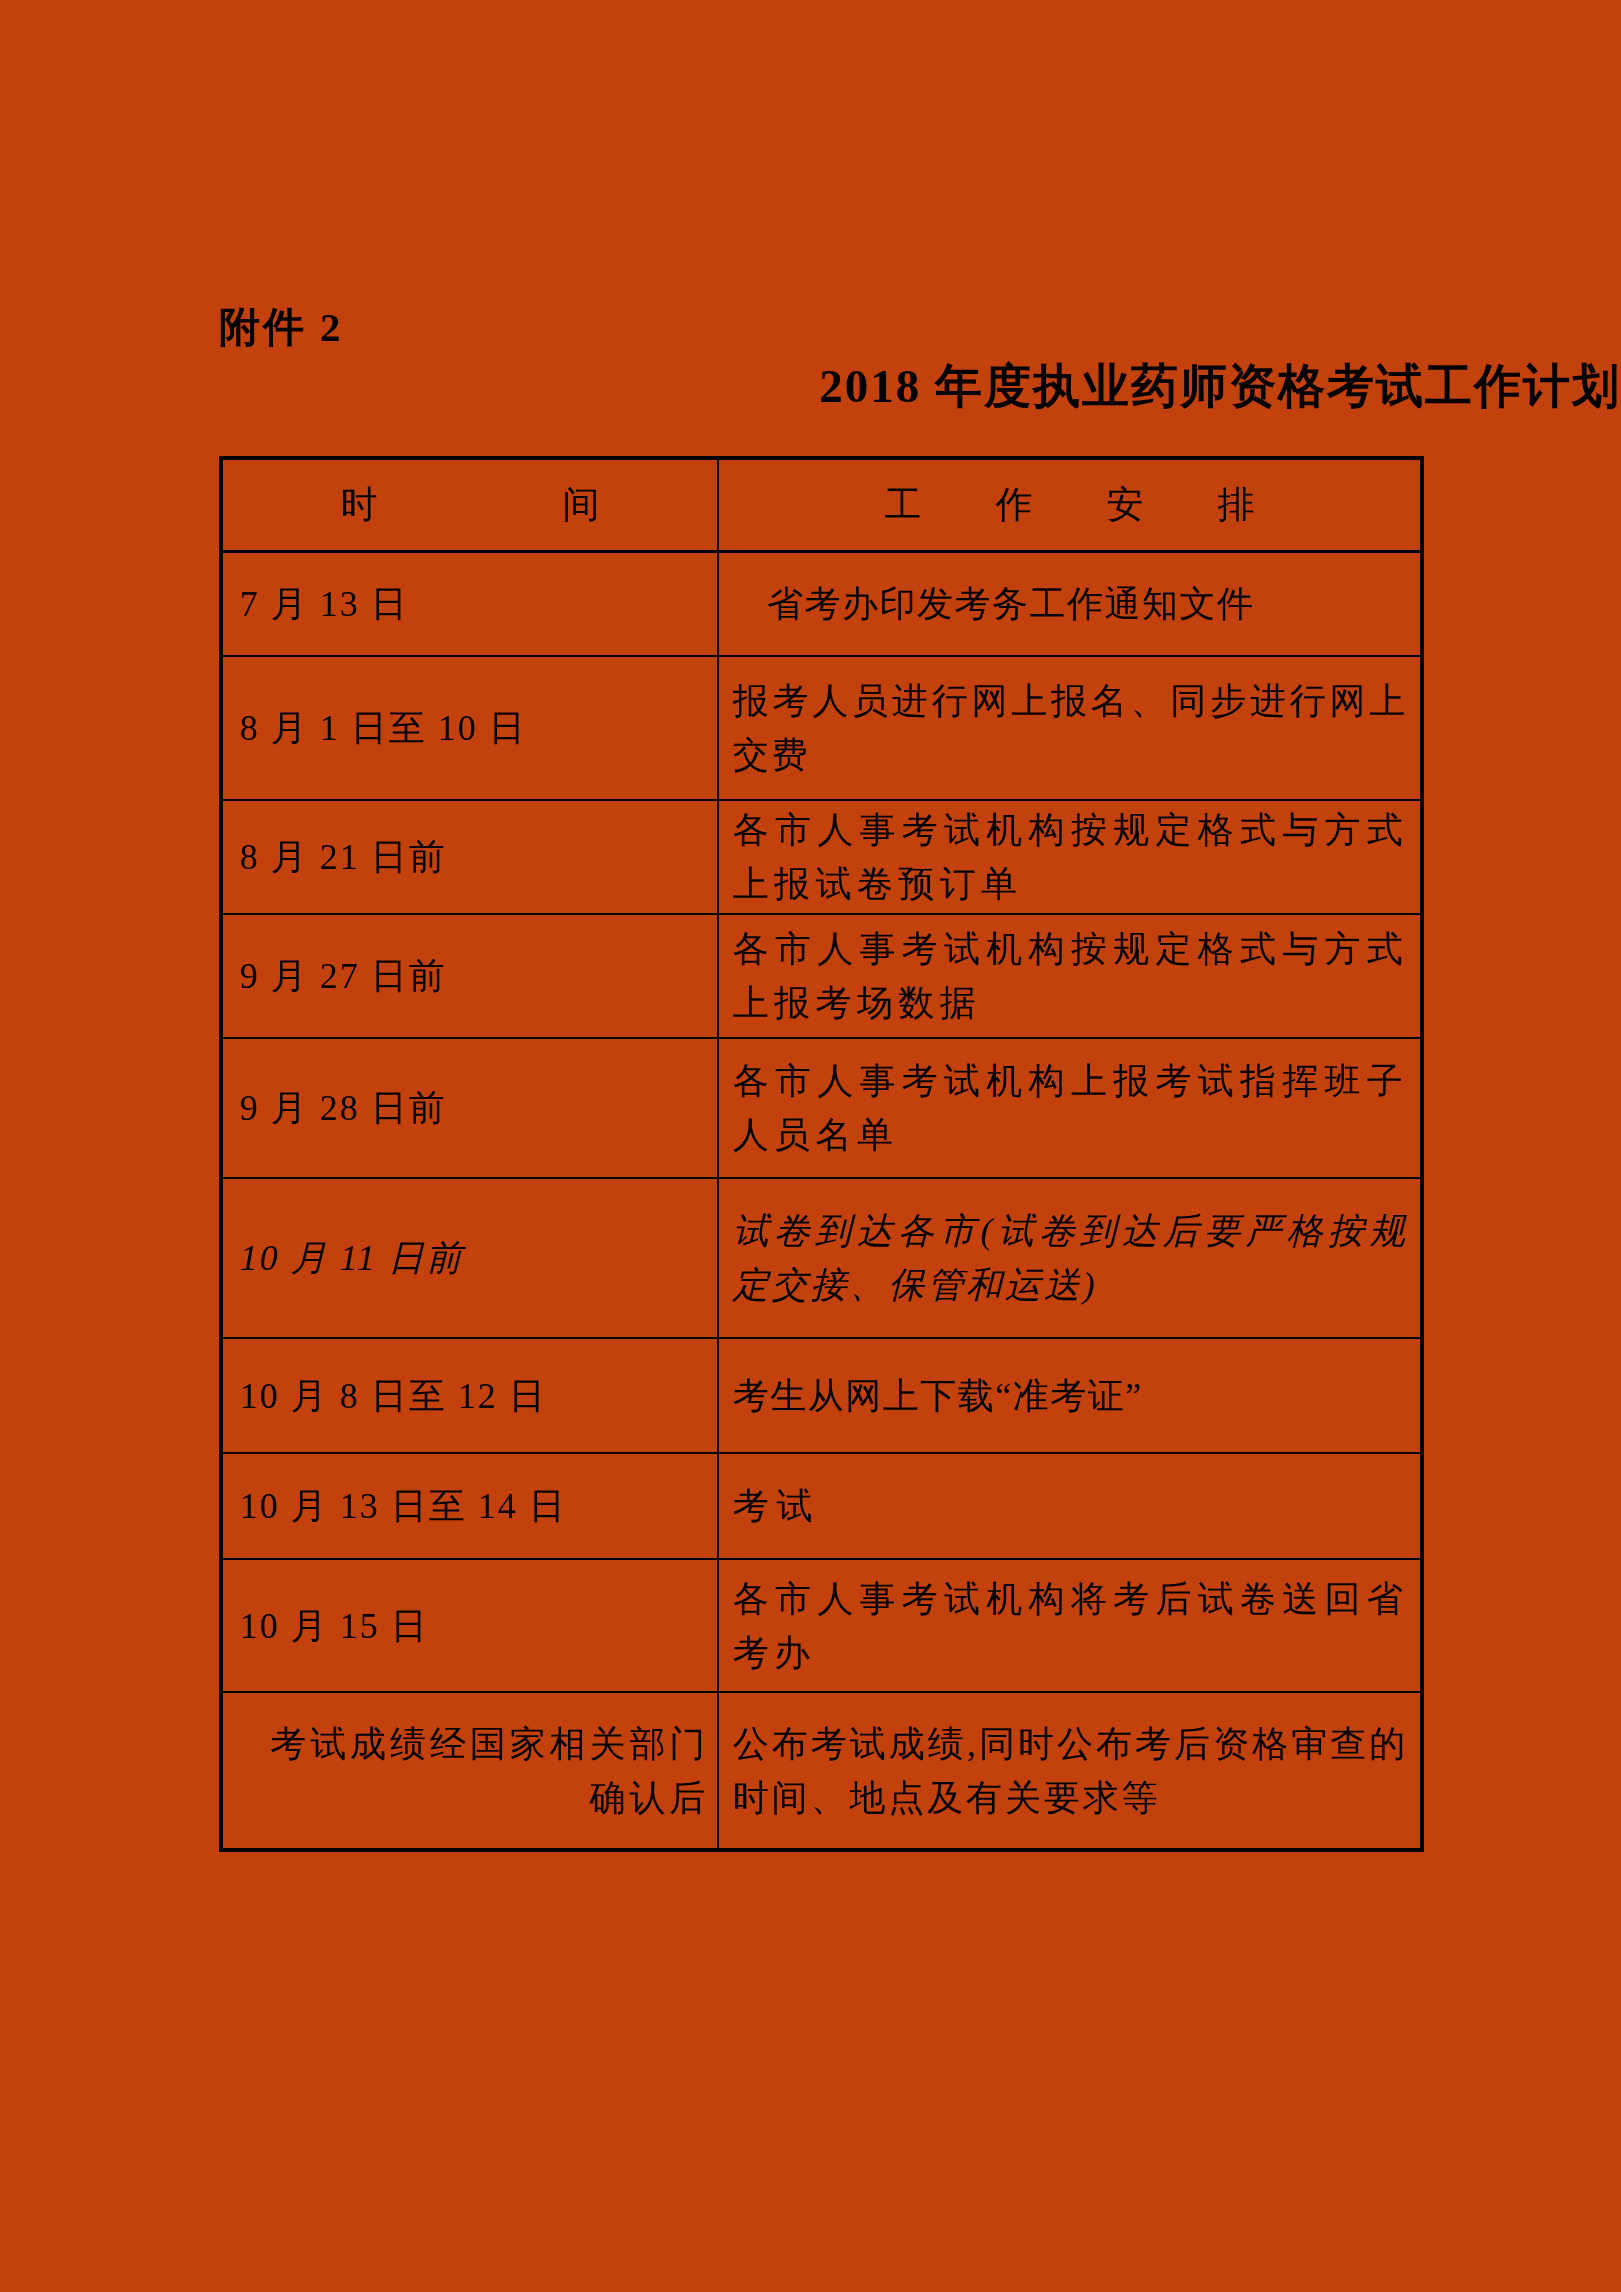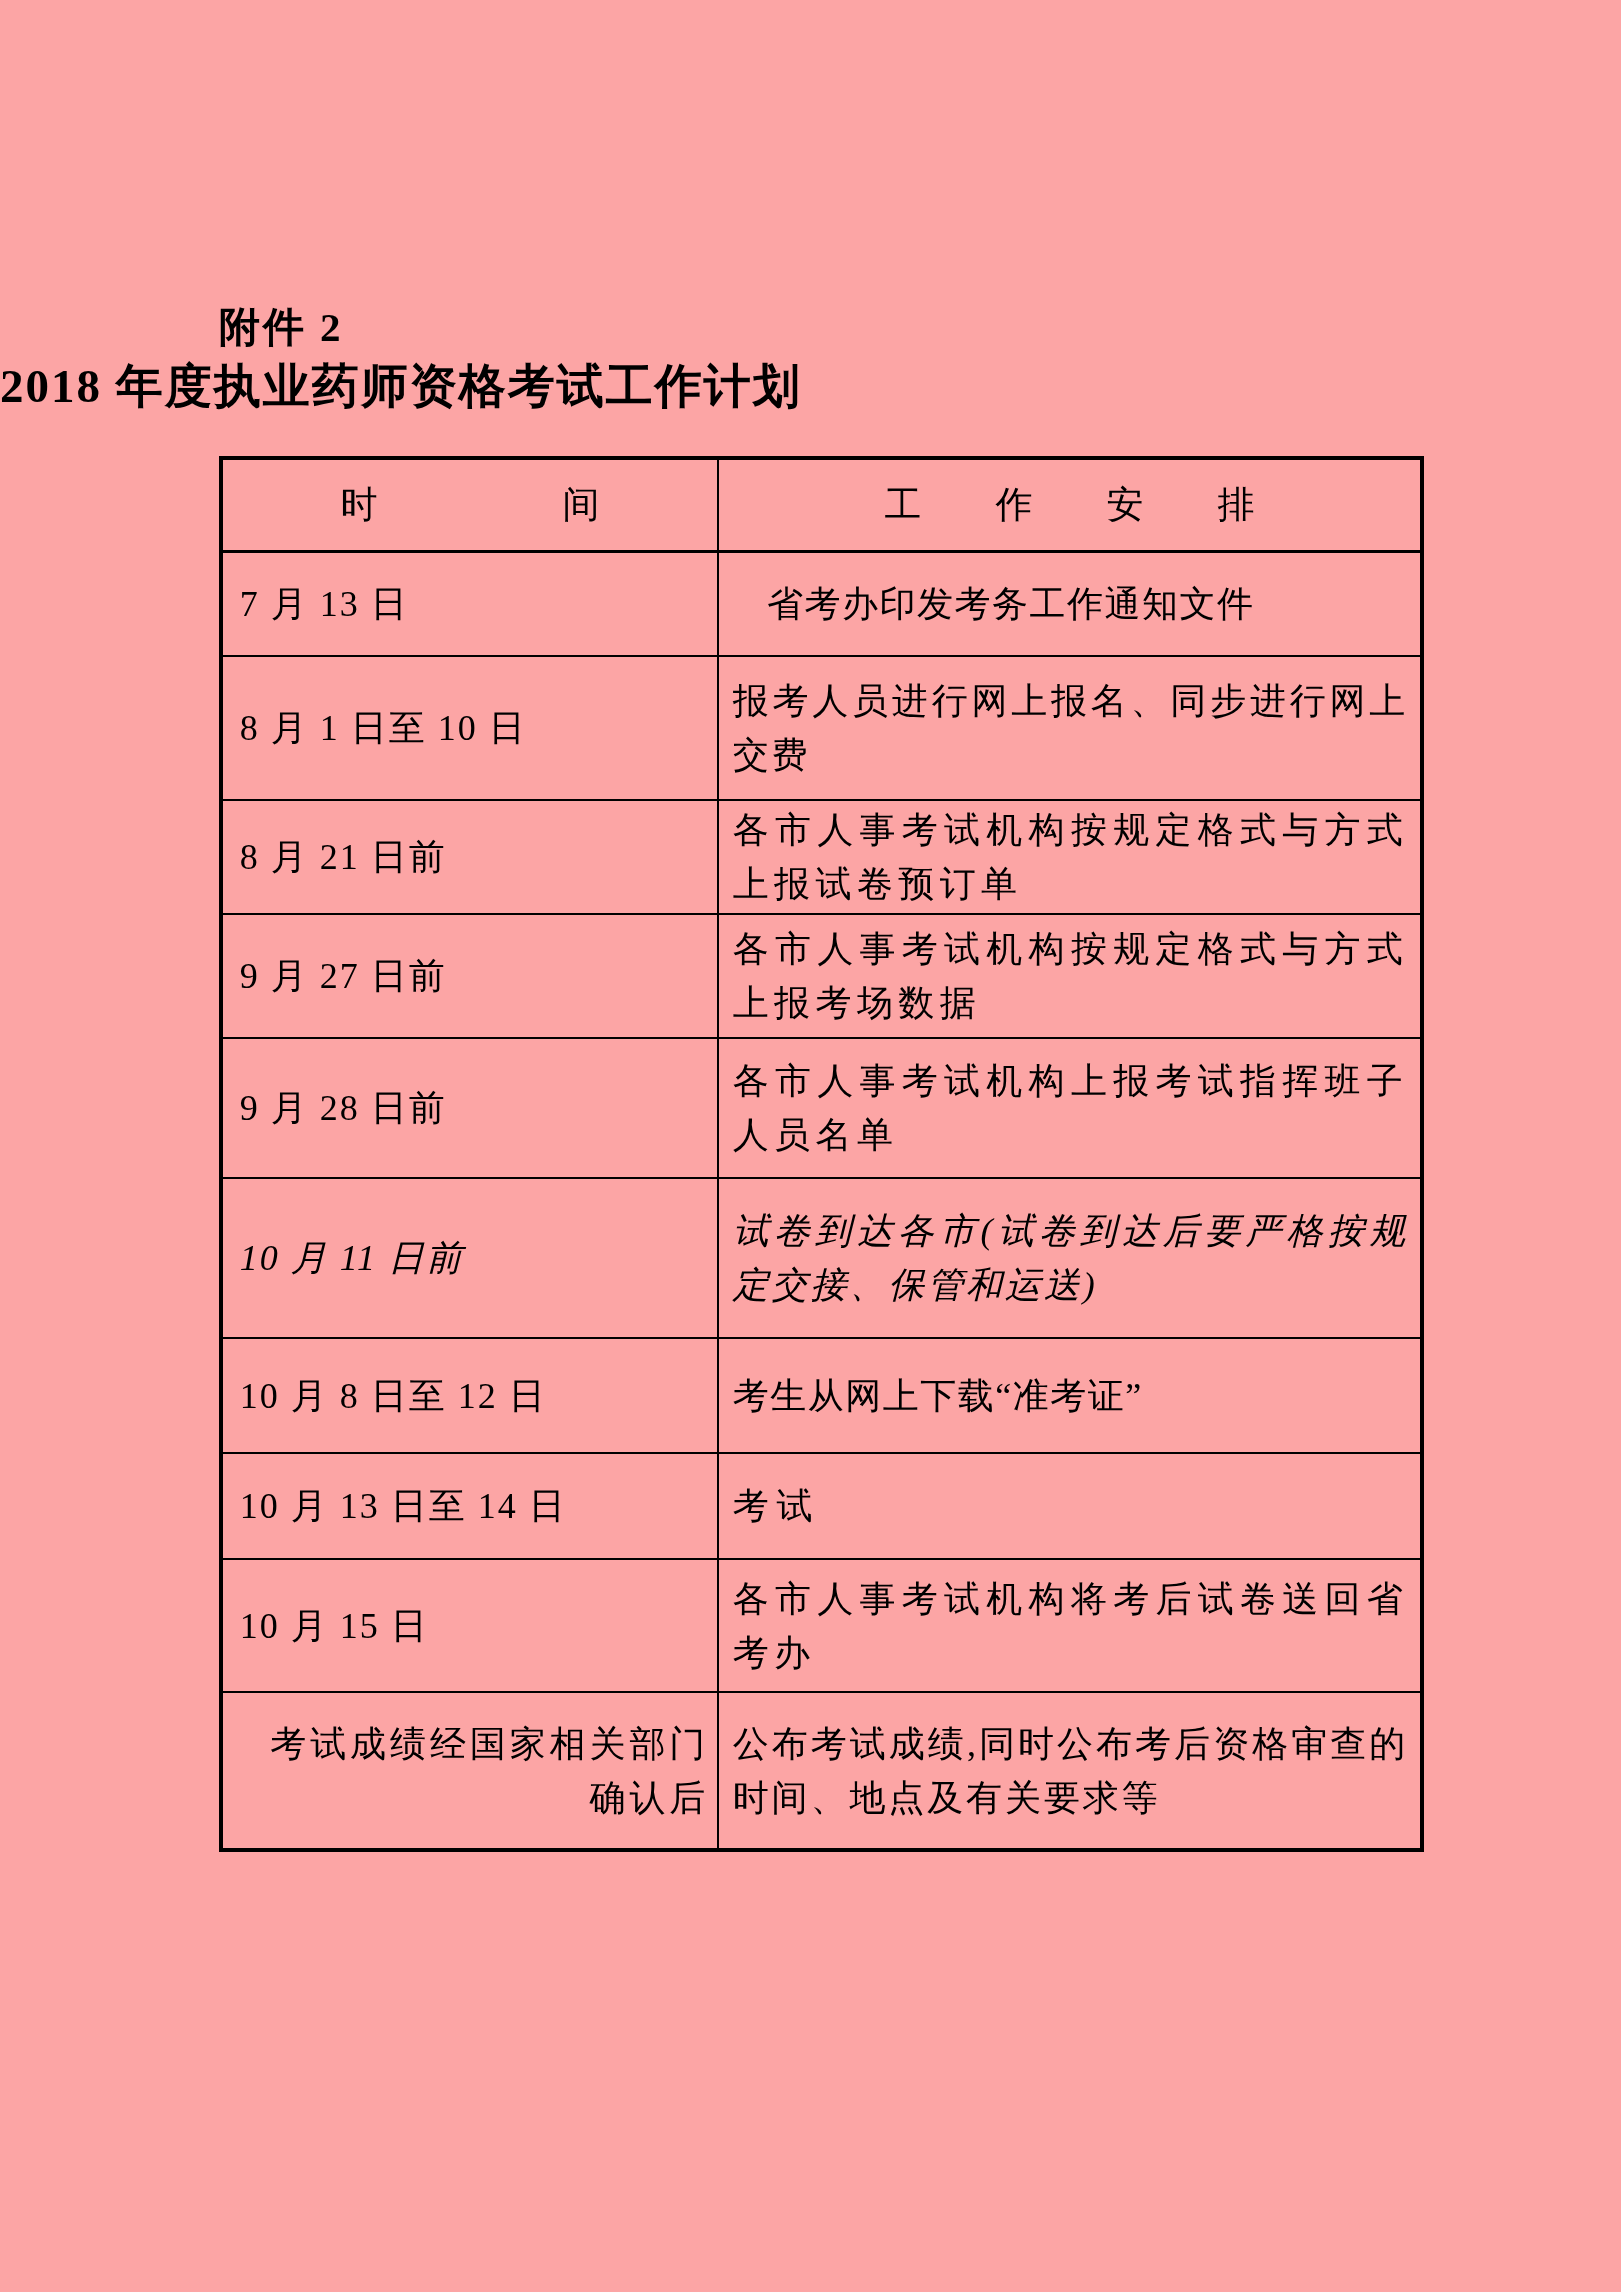--- a/index.html
+++ b/index.html
@@ -1,36 +1,36 @@
 <!DOCTYPE html>
 <html lang="zh"><head>
 <meta charset="utf-8">
 <style>
   html,body { margin:0; padding:0; background:#ffffff; }
   .page {
     position:relative;
     width:1621px; height:2293px;
-    background:#fca5a5;
+    background:#c2410c;
     color:#000000;
     font-family:"Liberation Serif","DejaVu Serif",serif;
     overflow:hidden;
   }
   .attachment {
     position:absolute;
     left:219px; top:305px;
     font-size:41px;
     font-weight:bold;
     letter-spacing:2.9px;
     line-height:1.1;
   }
   .title {
     position:absolute;
     left:0; top:359px;
     width:100%;
-    text-align:left;
+    text-align:right;
     font-size:47px;
     font-weight:bold;
     letter-spacing:2px;
     line-height:1.15;
   }
   table.schedule {
     position:absolute;
     left:219px; top:456px;
     width:1201px;
     table-layout:fixed;

